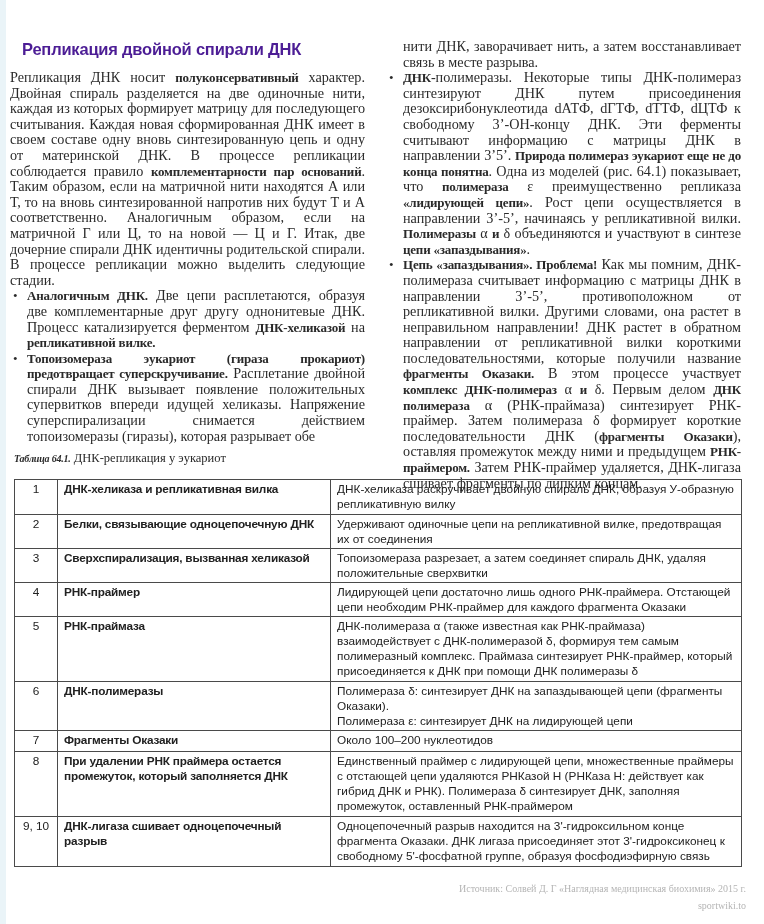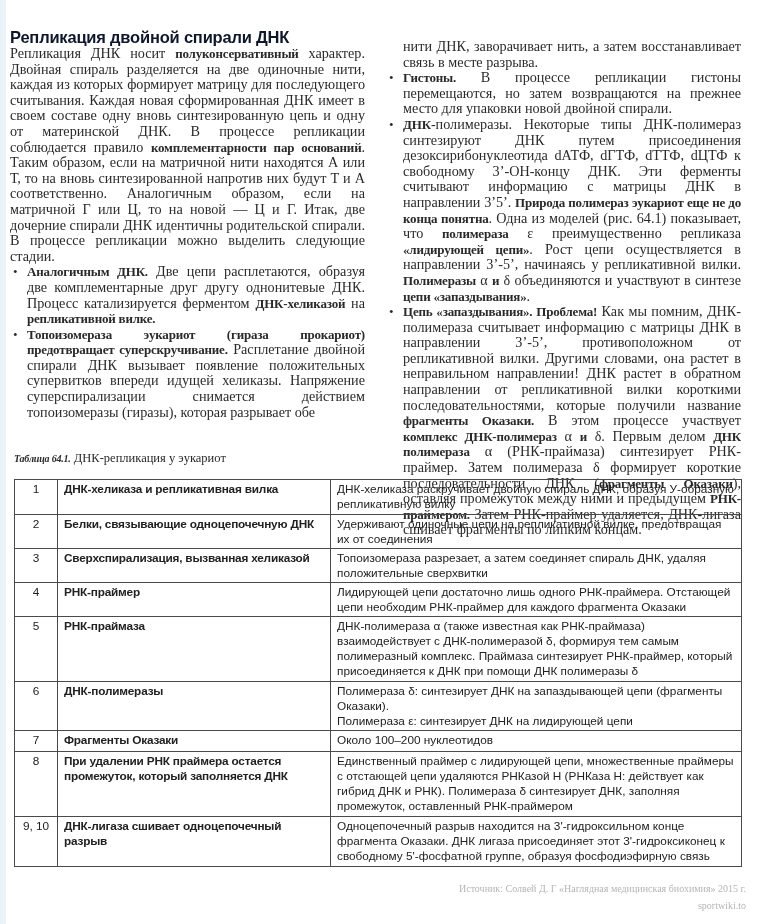--- a/index.html
+++ b/index.html
@@ -9,22 +9,22 @@
   }
   .edge { position:absolute; left:0; top:0; width:6px; height:924px; background:#eaf4f8; }
   .col {
     position:absolute; top:28px; width:355px;
     font-family:"Liberation Serif", serif; font-size:14.2px; line-height:15.6px;
     text-align:justify;
   }
   .col.left { left:10px; }
   .col.right { left:386px; top:27px; }
   h1.title {
-    margin:0; font-family:"Liberation Sans", sans-serif; font-weight:bold;
-    font-size:16.5px; line-height:18px; color:#0f172a; letter-spacing:-0.2px;
+    margin:12px; font-family:"Liberation Sans", sans-serif; font-weight:bold;
+    font-size:16.5px; line-height:18px; color:#4c1d95; letter-spacing:-0.2px;
   }
   p { margin:0; }
   ul { margin:0; padding:0; list-style:none; }
   li { position:relative; padding-left:17px; }
   li::before {
     content:"\2022"; position:absolute; left:3px; top:0; font-size:13px;
   }
   b { font-weight:bold; font-size:13px; letter-spacing:-0.2px; }
   .caption {
     position:absolute; left:14px; top:451px;
@@ -57,21 +57,20 @@
   <p><span>Репликация ДНК носит </span><b>полуконсервативный</b><span> характер. Двойная спираль разделяется на две одиночные нити, каждая из которых формирует матрицу для последующего считывания. Каждая новая сформированная ДНК имеет в своем составе одну вновь синтезированную цепь и одну от материнской ДНК. В процессе репликации соблюдается правило </span><b>комплементарности пар оснований</b><span>. Таким образом, если на матричной нити находятся А или Т, то на вновь синтезированной напротив них будут Т и А соответственно. Аналогичным образом, если на матричной Г или Ц, то на новой — Ц и Г. Итак, две дочерние спирали ДНК идентичны родительской спирали. В процессе репликации можно выделить следующие стадии.</span></p>
   <ul>
     <li><b>Аналогичным ДНК.</b><span> Две цепи расплетаются, образуя две комплементарные друг другу однонитевые ДНК. Процесс катализируется ферментом </span><b>ДНК-хеликазой</b><span> на </span><b>репликативной вилке.</b></li>
     <li><b>Топоизомераза эукариот (гираза прокариот) предотвращает суперскручивание.</b><span> Расплетание двойной спирали ДНК вызывает появление положительных супервитков впереди идущей хеликазы. Напряжение суперспирализации снимается действием топоизомеразы (гиразы), которая разрывает обе</span></li>
   </ul>
 </div>
 
 <div class="col right">
   <p style="padding-left:17px;margin-top:12px;">нити ДНК, заворачивает нить, а затем восстанавливает связь в месте разрыва.</p>
   <ul>
-    <li><b>Гистоны.</b><span> В процессе репликации гистоны перемещаются, но затем возвращаются на прежнее место для упаковки новой двойной спирали.</span></li>
     <li><b>ДНК</b><span>-полимеразы. Некоторые типы ДНК-полимераз синтезируют ДНК путем присоединения дезоксирибонуклеотида dАТФ, dГТФ, dТТФ, dЦТФ к свободному 3’-ОН-концу ДНК. Эти ферменты считывают информацию с матрицы ДНК в направлении 3’5’. </span><b>Природа полимераз эукариот еще не до конца понятна</b><span>. Одна из моделей (рис. 64.1) показывает, что </span><b>полимераза</b><span> ε преимущественно репликаза </span><b>«лидирующей цепи»</b><span>. Рост цепи осуществляется в направлении 3’-5’, начинаясь у репликативной вилки. </span><b>Полимеразы</b><span> α </span><b>и</b><span> δ объединяются и участвуют в синтезе </span><b>цепи «запаздывания»</b><span>.</span></li>
     <li><b>Цепь «запаздывания». Проблема!</b><span> Как мы помним, ДНК-полимераза считывает информацию с матрицы ДНК в направлении 3’-5’, противоположном от репликативной вилки. Другими словами, она растет в неправильном направлении! ДНК растет в обратном направлении от репликативной вилки короткими последовательностями, которые получили название </span><b>фрагменты Оказаки.</b><span> В этом процессе участвует </span><b>комплекс ДНК-полимераз</b><span> α </span><b>и</b><span> δ. Первым делом </span><b>ДНК полимераза</b><span> α (РНК-праймаза) синтезирует РНК-праймер. Затем полимераза δ формирует короткие последовательности ДНК (</span><b>фрагменты Оказаки</b><span>), оставляя промежуток между ними и предыдущем </span><b>РНК-праймером.</b><span> Затем РНК-праймер удаляется, ДНК-лигаза сшивает фрагменты по липким концам.</span></li>
   </ul>
 </div>
 
 <div class="caption"><b>Таблица 64.1.</b><span> ДНК-репликация у эукариот</span></div>
 
 <table class="t">
   <colgroup>
       <col style="width:43px">

